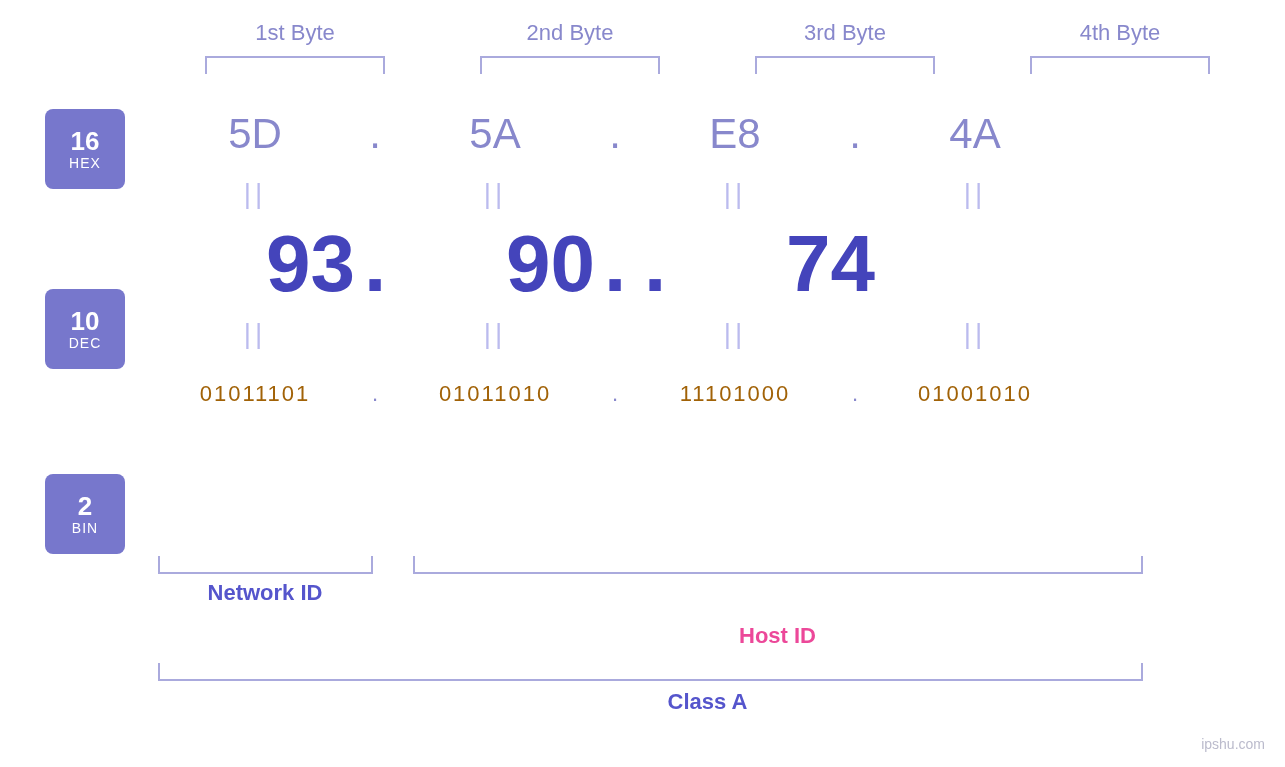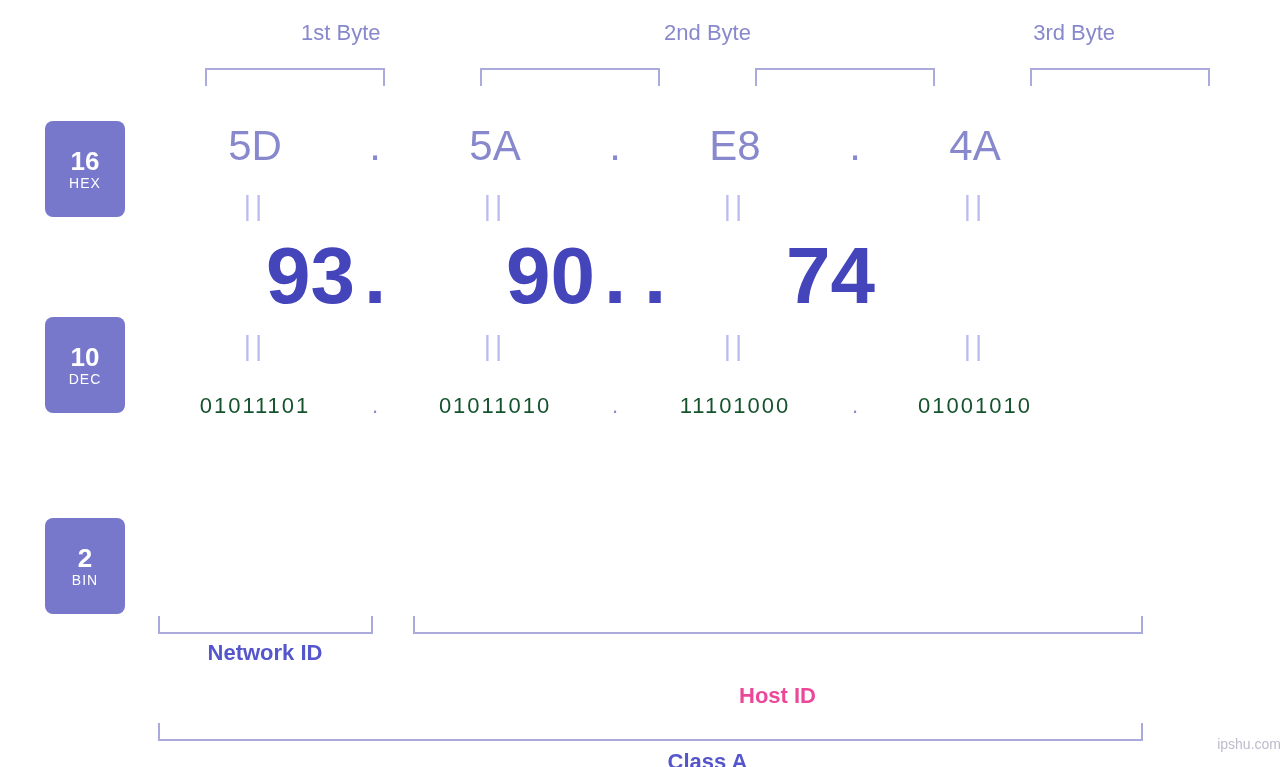--- a/index.html
+++ b/index.html
@@ -27,21 +27,21 @@
       justify-content: flex-start;
       padding-top: 20px;
     }
 
     
     .byte-headers {
       display: flex;
       width: 1100px;
       margin-left: 130px;
       justify-content: space-around;
-      margin-bottom: 22px;
+      margin-bottom: 10px;
     }
 
     .byte-label {
       color: #8888cc;
       font-size: 22px;
       text-align: center;
       width: 220px;
     }
 
     
@@ -58,21 +58,21 @@
       height: 18px;
       border-top: 2px solid #aaaadd;
       border-left: 2px solid #aaaadd;
       border-right: 2px solid #aaaadd;
     }
 
     .badge {
       background-color: #7777cc;
       border-radius: 8px;
       width: 80px;
-      height: 96px;
+      height: 80px;
       display: flex;
       flex-direction: column;
       align-items: center;
       justify-content: center;
       color: white;
     }
 
     .badge-number {
       font-size: 26px;
       font-weight: bold;
@@ -151,52 +151,53 @@
     }
 
     
     .bin-row {
       display: flex;
       align-items: center;
       height: 80px;
     }
 
     .bin-value {
-      color: #14532d;
+      color: #a16207;
       font-size: 22px;
       text-align: center;
       width: 200px;
       letter-spacing: 2px;
     }
 
     .dot-bin {
       color: #8888cc;
       font-size: 22px;
       width: 40px;
       text-align: center;
     }
 
     
     .watermark {
       position: absolute;
       bottom: 15px;
-      right: 4px;
+      right: 20px;
       color: #bbbbcc;
       font-size: 14px;
     }
   </style>
 </head>
 <body>
 
 <div class="container">
 
   <div class="byte-headers">
     <div class="byte-label">1st Byte</div>
     <div class="byte-label">2nd Byte</div>
     <div class="byte-label">3rd Byte</div>
+    <div class="byte-label">4th Byte</div>
   </div>
 
   <div class="brackets-row">
     <div class="bracket"></div>
     <div class="bracket"></div>
     <div class="bracket"></div>
     <div class="bracket"></div>
   </div>
 
   <div style="display:flex; width:1285px; padding-left:45px; flex-direction:row; margin-top:10px;">

